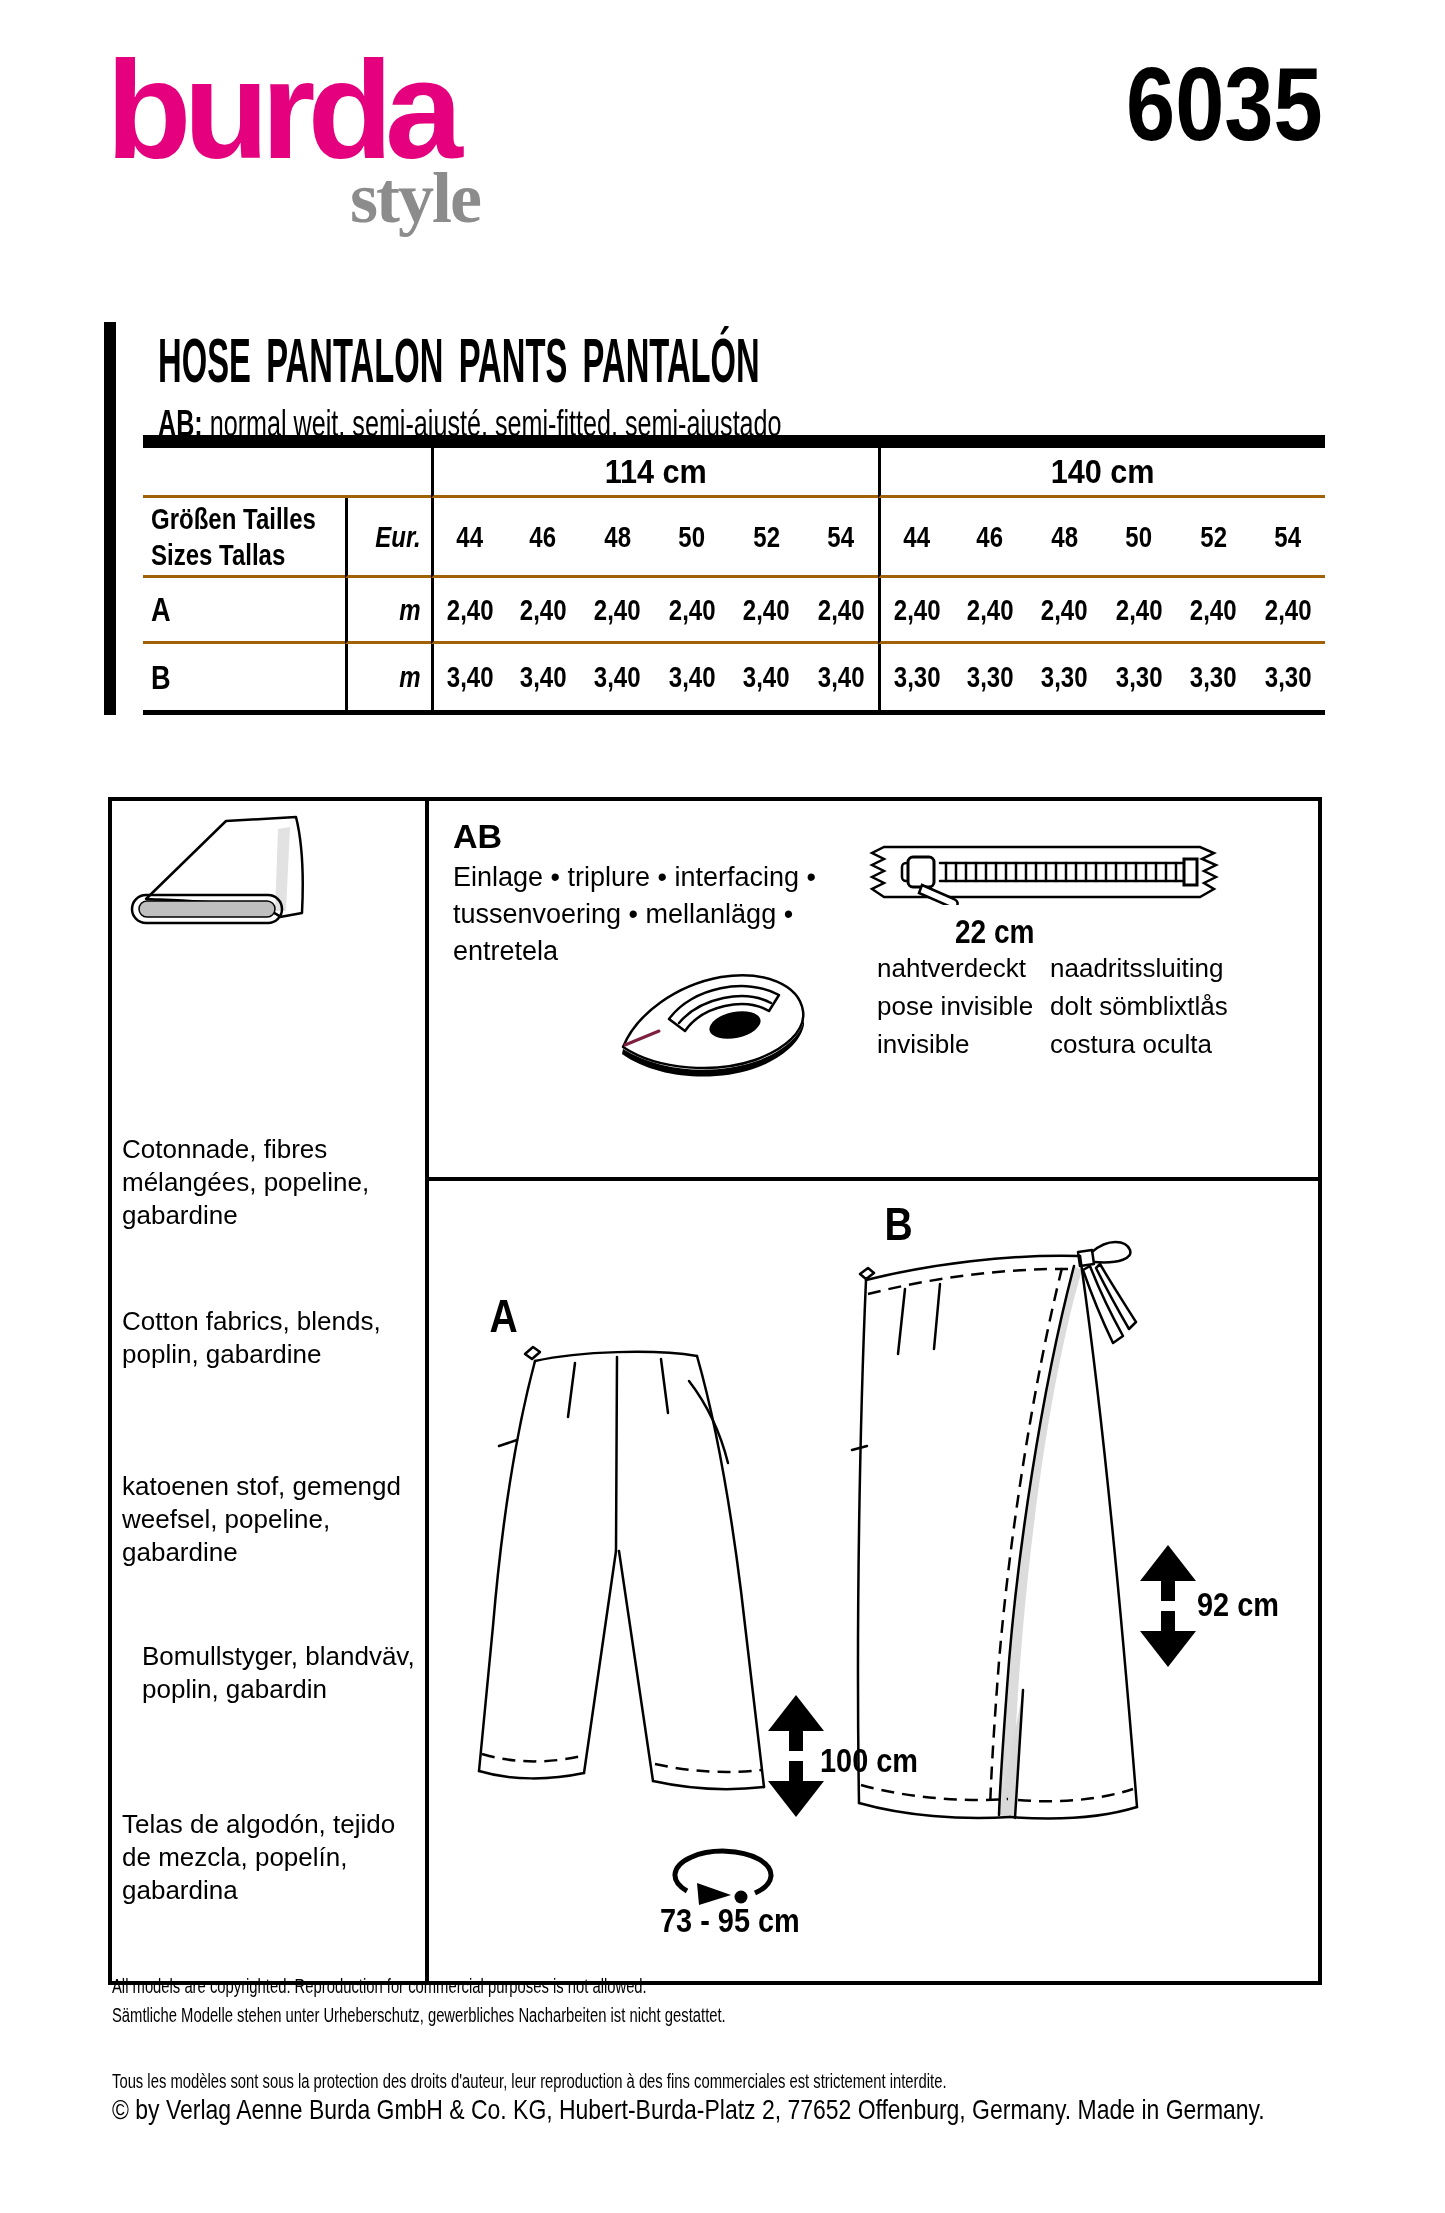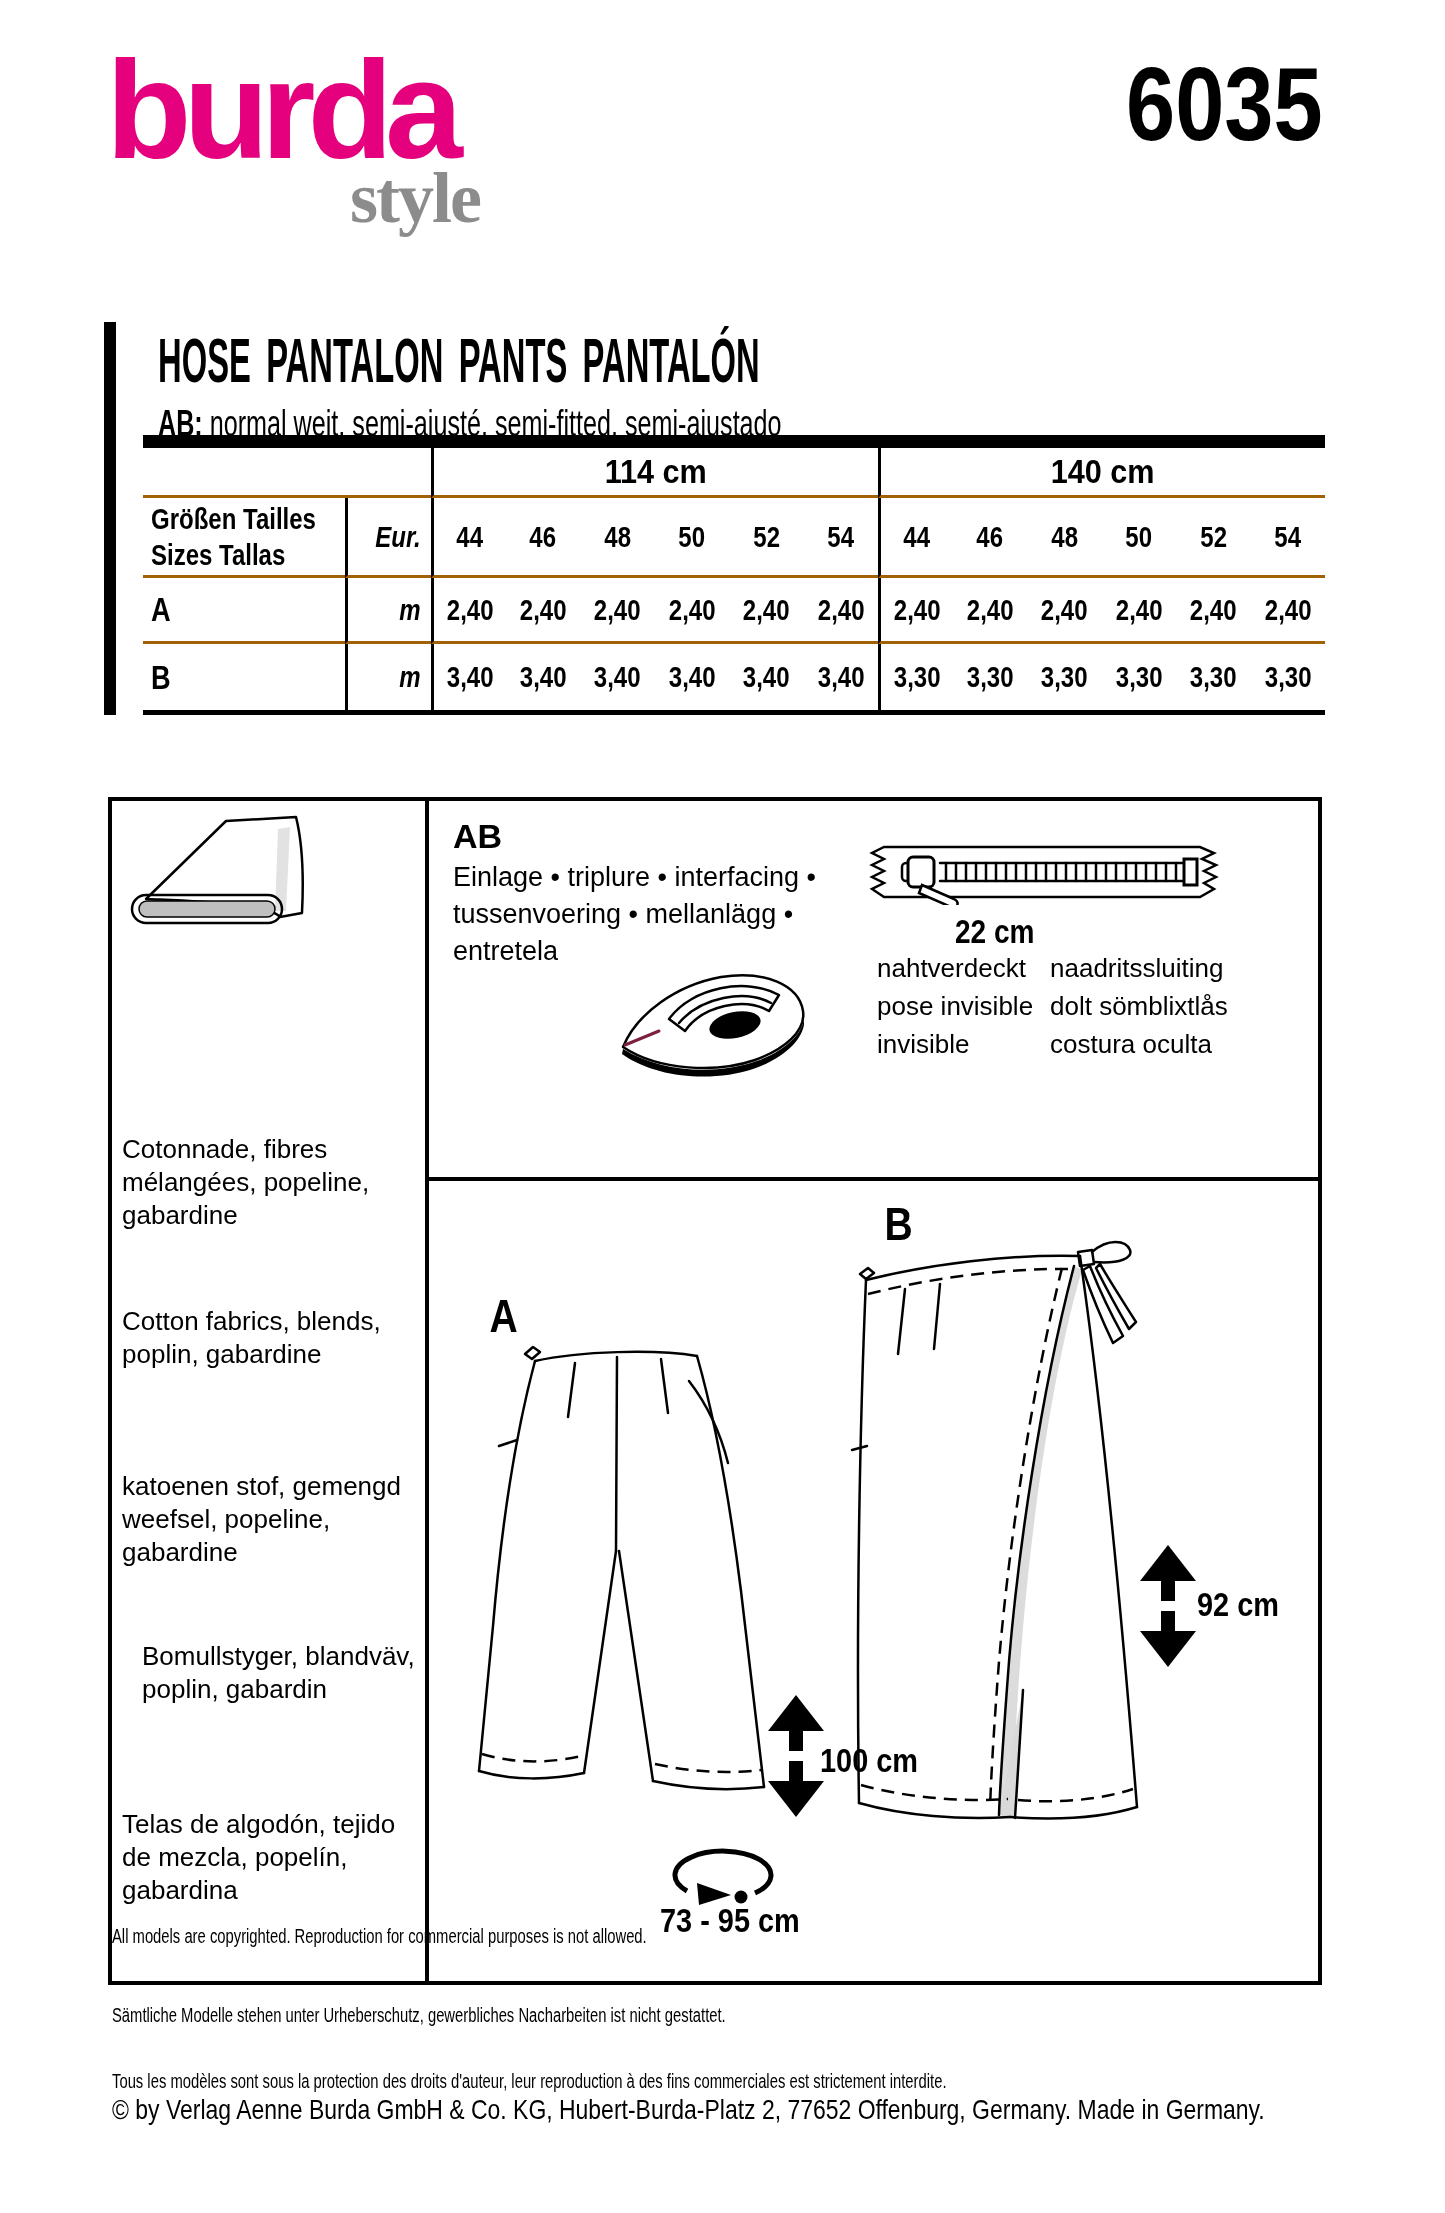--- a/index.html
+++ b/index.html
@@ -326,17 +326,17 @@
 
     <svg class="abs" style="left:555px;top:1044px;" width="110" height="62" viewBox="0 0 110 62">
       <path d="M20,46 A48,24 0 1 1 88,48" fill="none" stroke="#000" stroke-width="5"></path>
       <polygon points="30,38 64,50 32,60" fill="#000"></polygon>
       <circle cx="74" cy="52" r="6.5" fill="#000"></circle>
     </svg>
     <div class="abs measure" style="left:548px;top:1100px;"><span class="cx85">73 - 95 cm</span></div>
   </div>
 
   <div class="abs footer-line" style="top:2003px;"><span class="cx74">Sämtliche Modelle stehen unter Urheberschutz, gewerbliches Nacharbeiten ist nicht gestattet.</span></div>
-  <div class="abs footer-line" style="top:1924px;"><span class="cx74">All models are copyrighted. Reproduction for commercial purposes is not allowed.</span></div>
+  <div class="abs footer-line" style="top:1974px;"><span class="cx74">All models are copyrighted. Reproduction for commercial purposes is not allowed.</span></div>
   <div class="abs footer-line" style="top:2069px;"><span class="cx74">Tous les modèles sont sous la protection des droits d'auteur, leur reproduction à des fins commerciales est strictement interdite.</span></div>
   <div class="abs footer-copy" style="top:2093px;"><span class="cx82">© by Verlag Aenne Burda GmbH &amp; Co. KG, Hubert-Burda-Platz 2, 77652 Offenburg, Germany. Made in Germany.</span></div>
 
 </div>
 
 </body></html>

